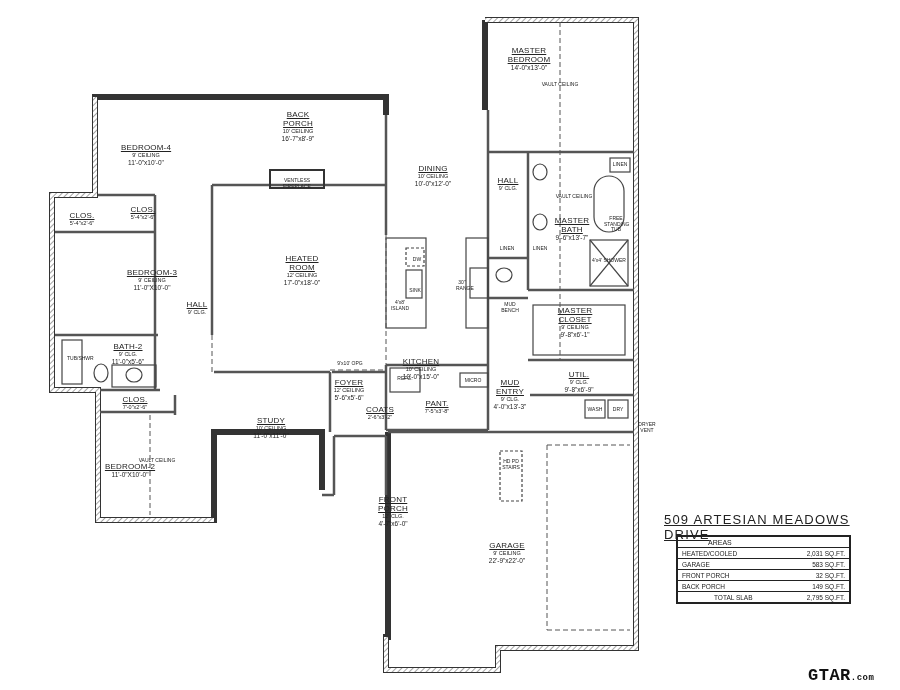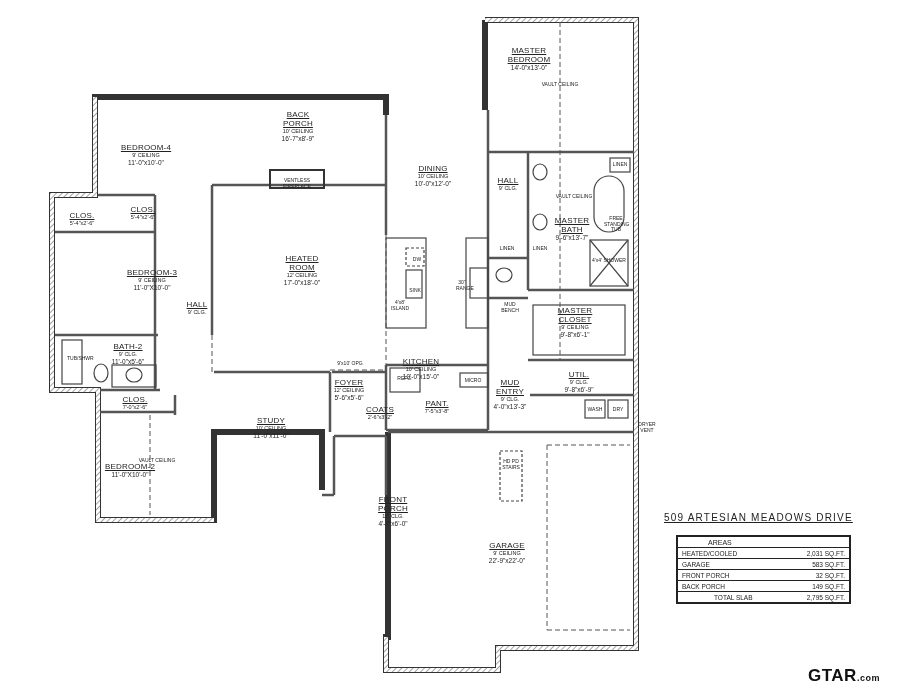--- a/index.html
+++ b/index.html
@@ -3,27 +3,27 @@
 <meta charset="utf-8">
 <style>
   html, body { margin:0; padding:0; background:#fff; }
   body { width:900px; height:690px; position:relative; overflow:hidden; font-family:"Liberation Sans", sans-serif; color:#222; }
   #plan { position:absolute; left:0; top:0; width:900px; height:690px; }
   .lbl { position:absolute; text-align:center; line-height:1.15; transform:translateX(-50%); white-space:nowrap; }
   .lbl .name { font-size:8px; text-decoration:underline; display:block; letter-spacing:0.2px; }
   .lbl .ceil { font-size:5.5px; display:block; }
   .lbl .dim { font-size:6.5px; display:block; }
   .tiny { position:absolute; font-size:5px; text-align:center; line-height:1.1; transform:translateX(-50%); white-space:nowrap; }
-  .addr { position:absolute; left:664px; top:512px; font-size:10px; letter-spacing:1.2px; text-decoration:underline; }
+  .addr { position:absolute; left:664px; top:512px; font-size:13px; letter-spacing:1.2px; text-decoration:underline; }
   table.areas { position:absolute; left:676px; top:535px; width:175px; border-collapse:collapse; border:2px solid #222; font-size:6.5px; }
   table.areas td { border-bottom:1px solid #222; padding:1px 4px; height:8px; }
   table.areas td.v { text-align:right; }
   table.areas tr.hdr td { text-align:left; padding-left:30px; font-size:7px; }
   table.areas tr.tot td.k { padding-left:36px; }
-  .logo { position:absolute; left:808px; top:666px; font-size:17px; font-weight:bold; letter-spacing:0.5px; color:#111; }
+  .logo { position:absolute; left:808px; top:666px; font-size:17px; font-weight:bold; letter-spacing:0.5px; color:#111;font-family:Liberation Mono, monospace; }
   .logo small { font-size:9px; font-weight:bold; }
 </style>
 </head>
 <body>
 
 <svg id="plan" viewBox="0 0 900 690" xmlns="http://www.w3.org/2000/svg">
   <defs>
     <pattern id="hatch" width="4" height="4" patternUnits="userSpaceOnUse" patternTransform="rotate(45)">
       <rect width="4" height="4" fill="#fff"></rect>
       <line x1="0" y1="0" x2="0" y2="4" stroke="#666" stroke-width="1.2"></line>

